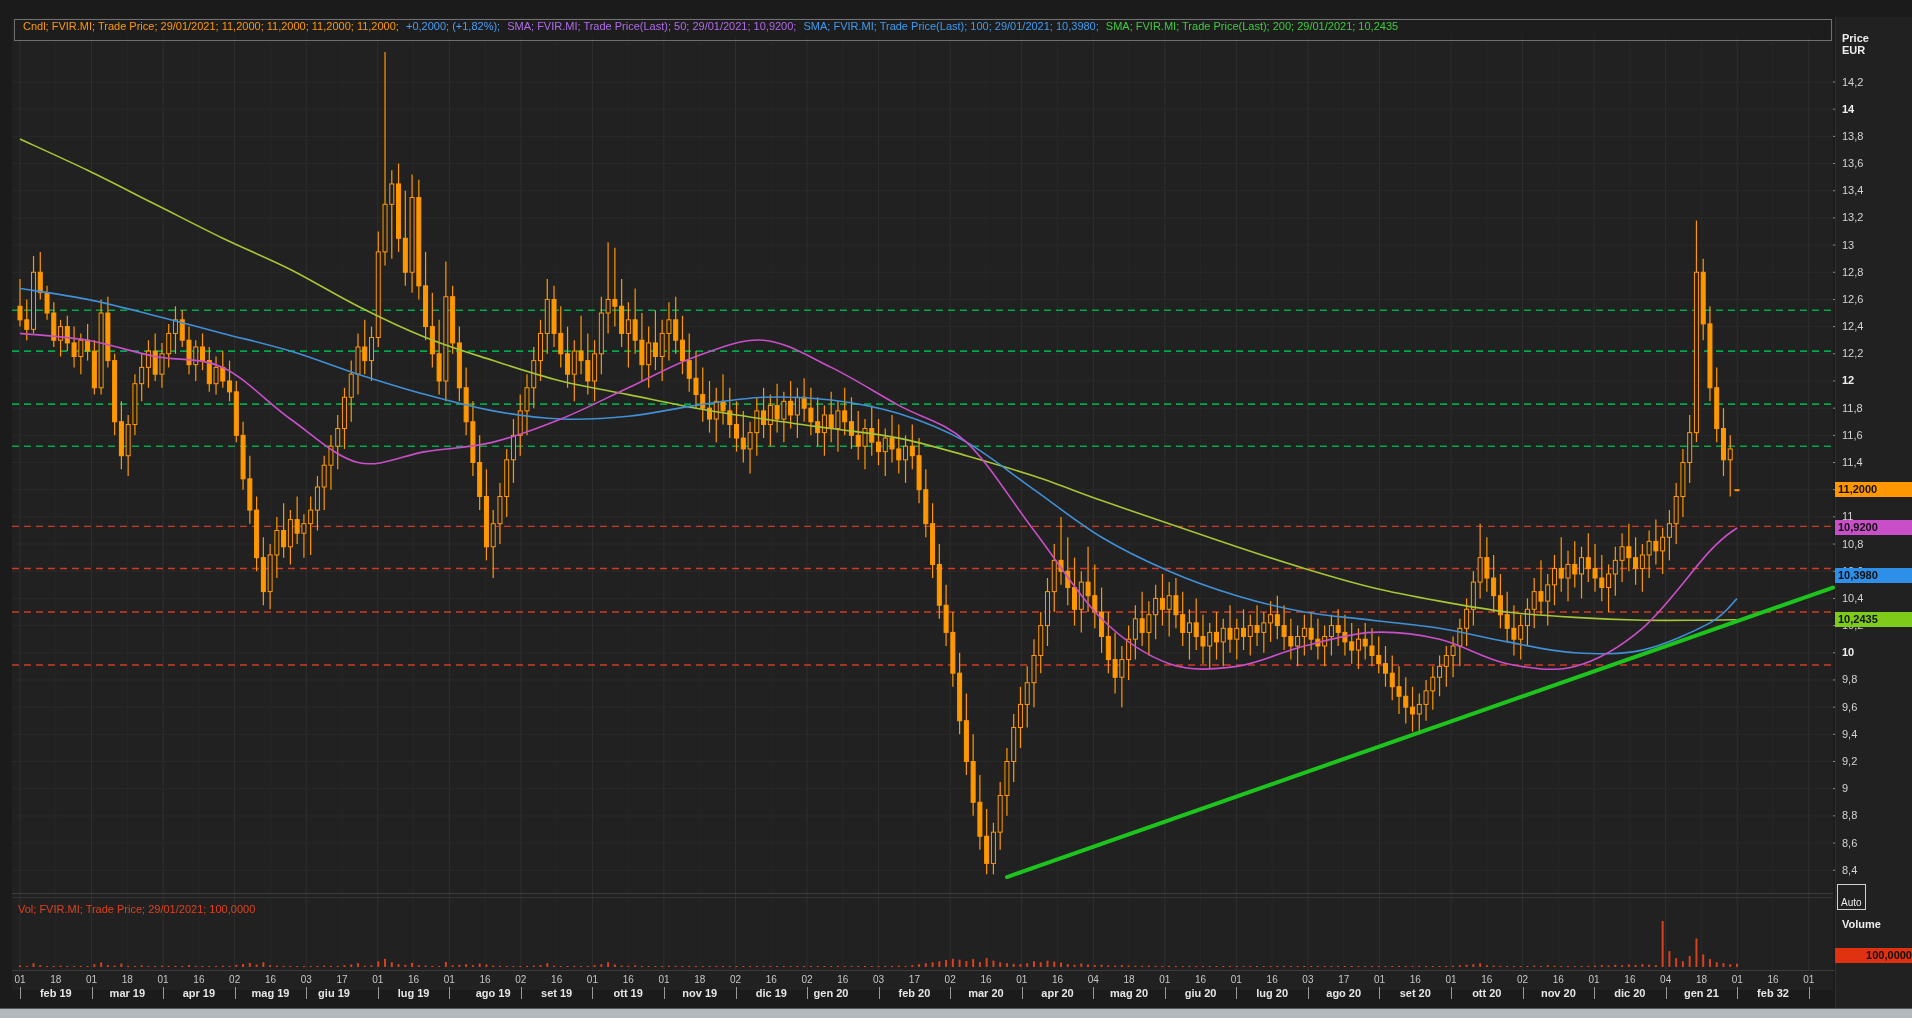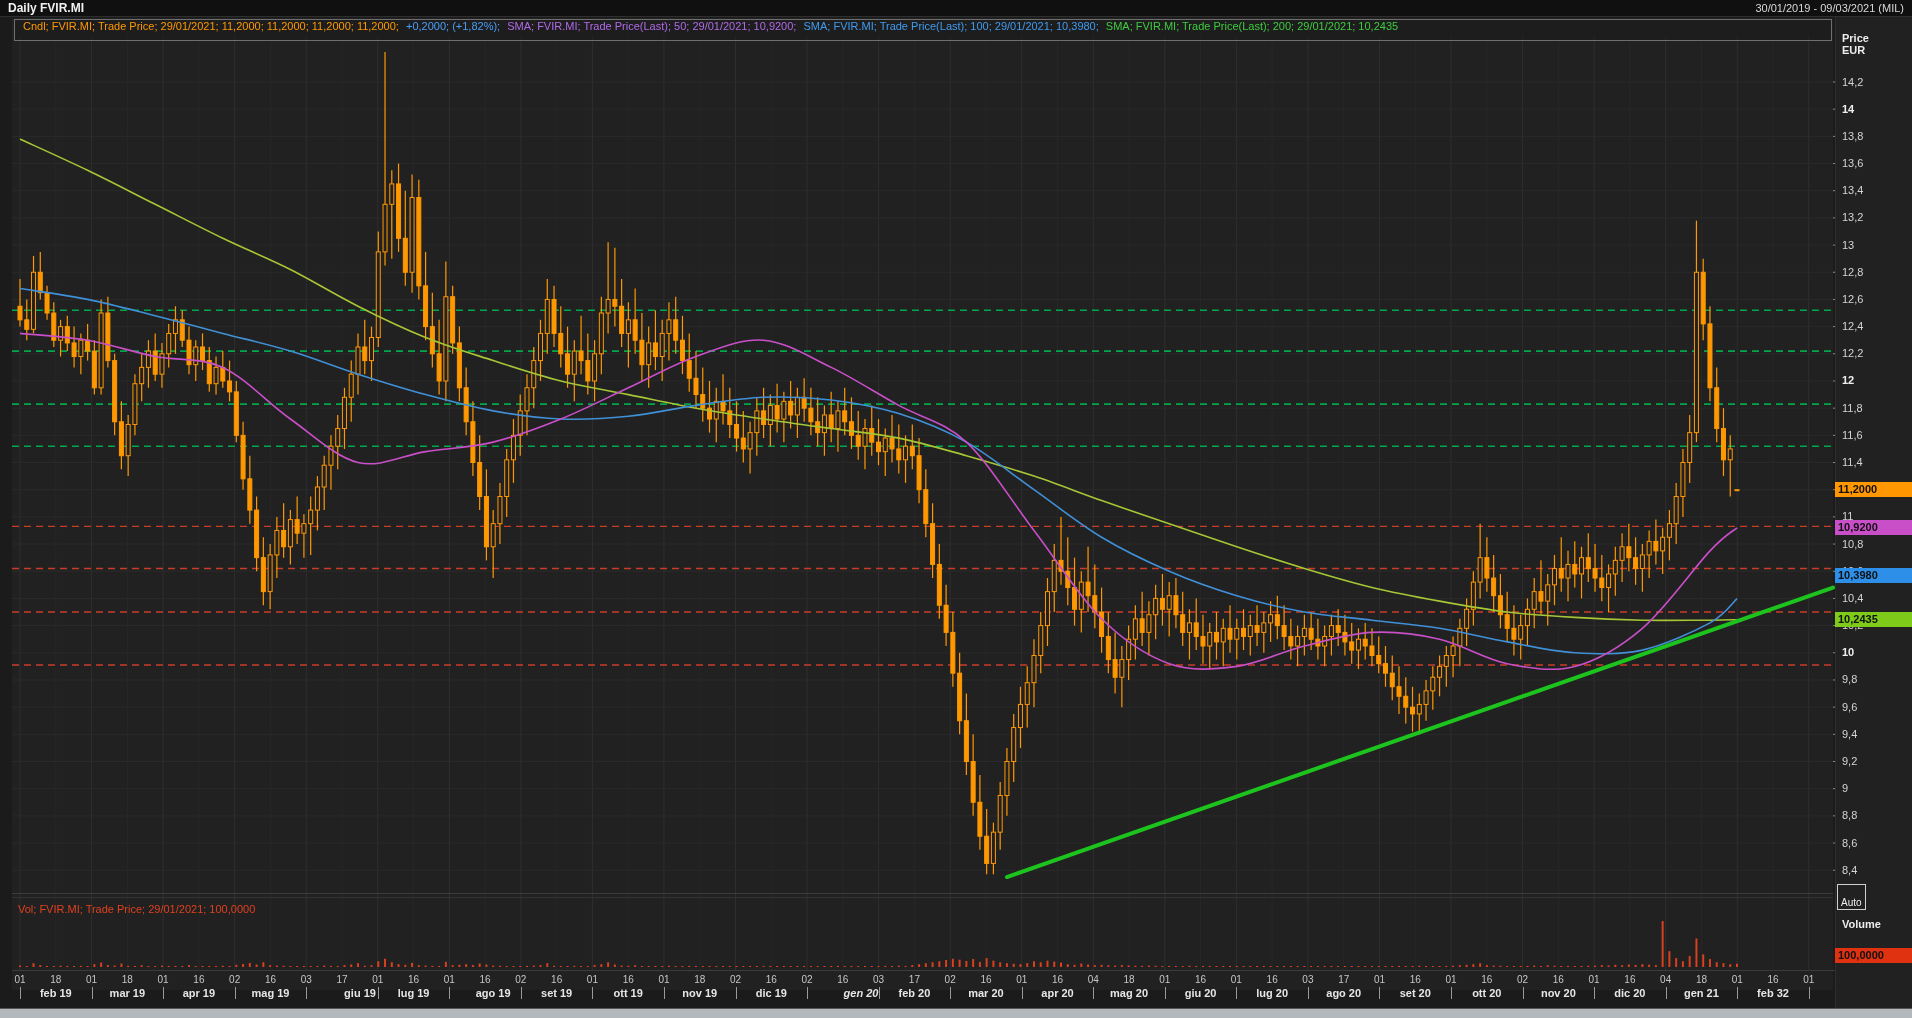--- a/index.html
+++ b/index.html
@@ -63,21 +63,21 @@
   }
   .badge {
     position:absolute; left:1835px; width:77px; height:15px;
     color:#101010; font-size:11px; font-weight:bold; line-height:15px;
     padding-left:3px; z-index:5;
   }
   .badge.b-price  { background:#ff9800; }
   .badge.b-sma50  { background:#c94fc9; }
   .badge.b-sma100 { background:#2e8fe8; }
   .badge.b-sma200 { background:#7ecb1a; }
-  .badge.b-vol    { background:#e03210; }
+  .badge.b-vol    { background:#e03210;text-align:right; }
   .auto-btn {
     position:absolute; left:1837px; top:884px; height:16px;
     background:transparent; border:1px solid #cfcfcf; color:#efefef;
     font-family:"Liberation Sans", sans-serif;
     font-size:10px; font-weight:normal; line-height:12px; padding:12px 3px;
     cursor:pointer;
   }
   .scrollbar {
     position:absolute; left:0; top:1008px; width:1912px; height:10px;
     background:#b3b8bc; border-top:1px solid #555;
@@ -976,24 +976,20 @@
       <line x1="1833" y1="679.9599999999979" x2="1838" y2="679.9599999999979" stroke="#8a8a8a" stroke-width="1"></line>
       <line x1="1833" y1="707.1399999999978" x2="1838" y2="707.1399999999978" stroke="#8a8a8a" stroke-width="1"></line>
       <line x1="1833" y1="734.3199999999977" x2="1838" y2="734.3199999999977" stroke="#8a8a8a" stroke-width="1"></line>
       <line x1="1833" y1="761.4999999999976" x2="1838" y2="761.4999999999976" stroke="#8a8a8a" stroke-width="1"></line>
       <line x1="1833" y1="788.6799999999976" x2="1838" y2="788.6799999999976" stroke="#8a8a8a" stroke-width="1"></line>
       <line x1="1833" y1="815.8599999999974" x2="1838" y2="815.8599999999974" stroke="#8a8a8a" stroke-width="1"></line>
       <line x1="1833" y1="843.0399999999973" x2="1838" y2="843.0399999999973" stroke="#8a8a8a" stroke-width="1"></line>
       <line x1="1833" y1="870.2199999999972" x2="1838" y2="870.2199999999972" stroke="#8a8a8a" stroke-width="1"></line>
     </svg>
 
-  <div class="titlebar">
-    <span class="title">Daily FVIR.MI</span>
-    <span class="range">30/01/2019 - 09/03/2021 (MIL)</span>
-  </div>
 
   <div class="legendbox">
     <span class="seg-cndl">Cndl; FVIR.MI; Trade Price; 29/01/2021; 11,2000; 11,2000; 11,2000; 11,2000;</span>
     <span class="seg-chg">+0,2000; (+1,82%);</span>
     <span class="seg-sma50">SMA; FVIR.MI; Trade Price(Last); 50; 29/01/2021; 10,9200;</span>
     <span class="seg-sma100">SMA; FVIR.MI; Trade Price(Last); 100; 29/01/2021; 10,3980;</span>
     <span class="seg-sma200">SMA; FVIR.MI; Trade Price(Last); 200; 29/01/2021; 10,2435</span>
   </div>
 
   <div class="vol-legend">Vol; FVIR.MI; Trade Price; 29/01/2021; 100,0000</div>
@@ -1110,28 +1106,28 @@
       <div class="x-pipe" style="left: 1451px;"></div>
       <div class="x-pipe" style="left: 1522.55px;"></div>
       <div class="x-pipe" style="left: 1594.1px;"></div>
       <div class="x-pipe" style="left: 1665.65px;"></div>
       <div class="x-pipe" style="left: 1737.2px;"></div>
       <div class="x-pipe" style="left: 1808.75px;"></div>
       <div class="x-month" style="left: 55.8px;">feb 19</div>
       <div class="x-month" style="left: 127.35px;">mar 19</div>
       <div class="x-month" style="left: 198.9px;">apr 19</div>
       <div class="x-month" style="left: 270.45px;">mag 19</div>
-      <div class="x-month" style="left: 360px;">giu 19</div>
+      <div class="x-month" style="left: 334px;">giu 19</div>
       <div class="x-month" style="left: 413.55px;">lug 19</div>
       <div class="x-month" style="left: 485.1px; margin-left: 8px;">ago 19</div>
       <div class="x-month" style="left: 556.65px;">set 19</div>
       <div class="x-month" style="left: 628.2px;">ott 19</div>
       <div class="x-month" style="left: 699.75px;">nov 19</div>
       <div class="x-month" style="left: 771.3px;">dic 19</div>
-      <div class="x-month" style="left: 861px; font-style: italic;">gen 20</div>
+      <div class="x-month" style="left: 831px;">gen 20</div>
       <div class="x-month" style="left: 914.4px;">feb 20</div>
       <div class="x-month" style="left: 985.95px;">mar 20</div>
       <div class="x-month" style="left: 1057.5px;">apr 20</div>
       <div class="x-month" style="left: 1129.05px;">mag 20</div>
       <div class="x-month" style="left: 1200.6px;">giu 20</div>
       <div class="x-month" style="left: 1272.15px;">lug 20</div>
       <div class="x-month" style="left: 1343.7px;">ago 20</div>
       <div class="x-month" style="left: 1415.25px;">set 20</div>
       <div class="x-month" style="left: 1486.8px;">ott 20</div>
       <div class="x-month" style="left: 1558.35px;">nov 20</div>

